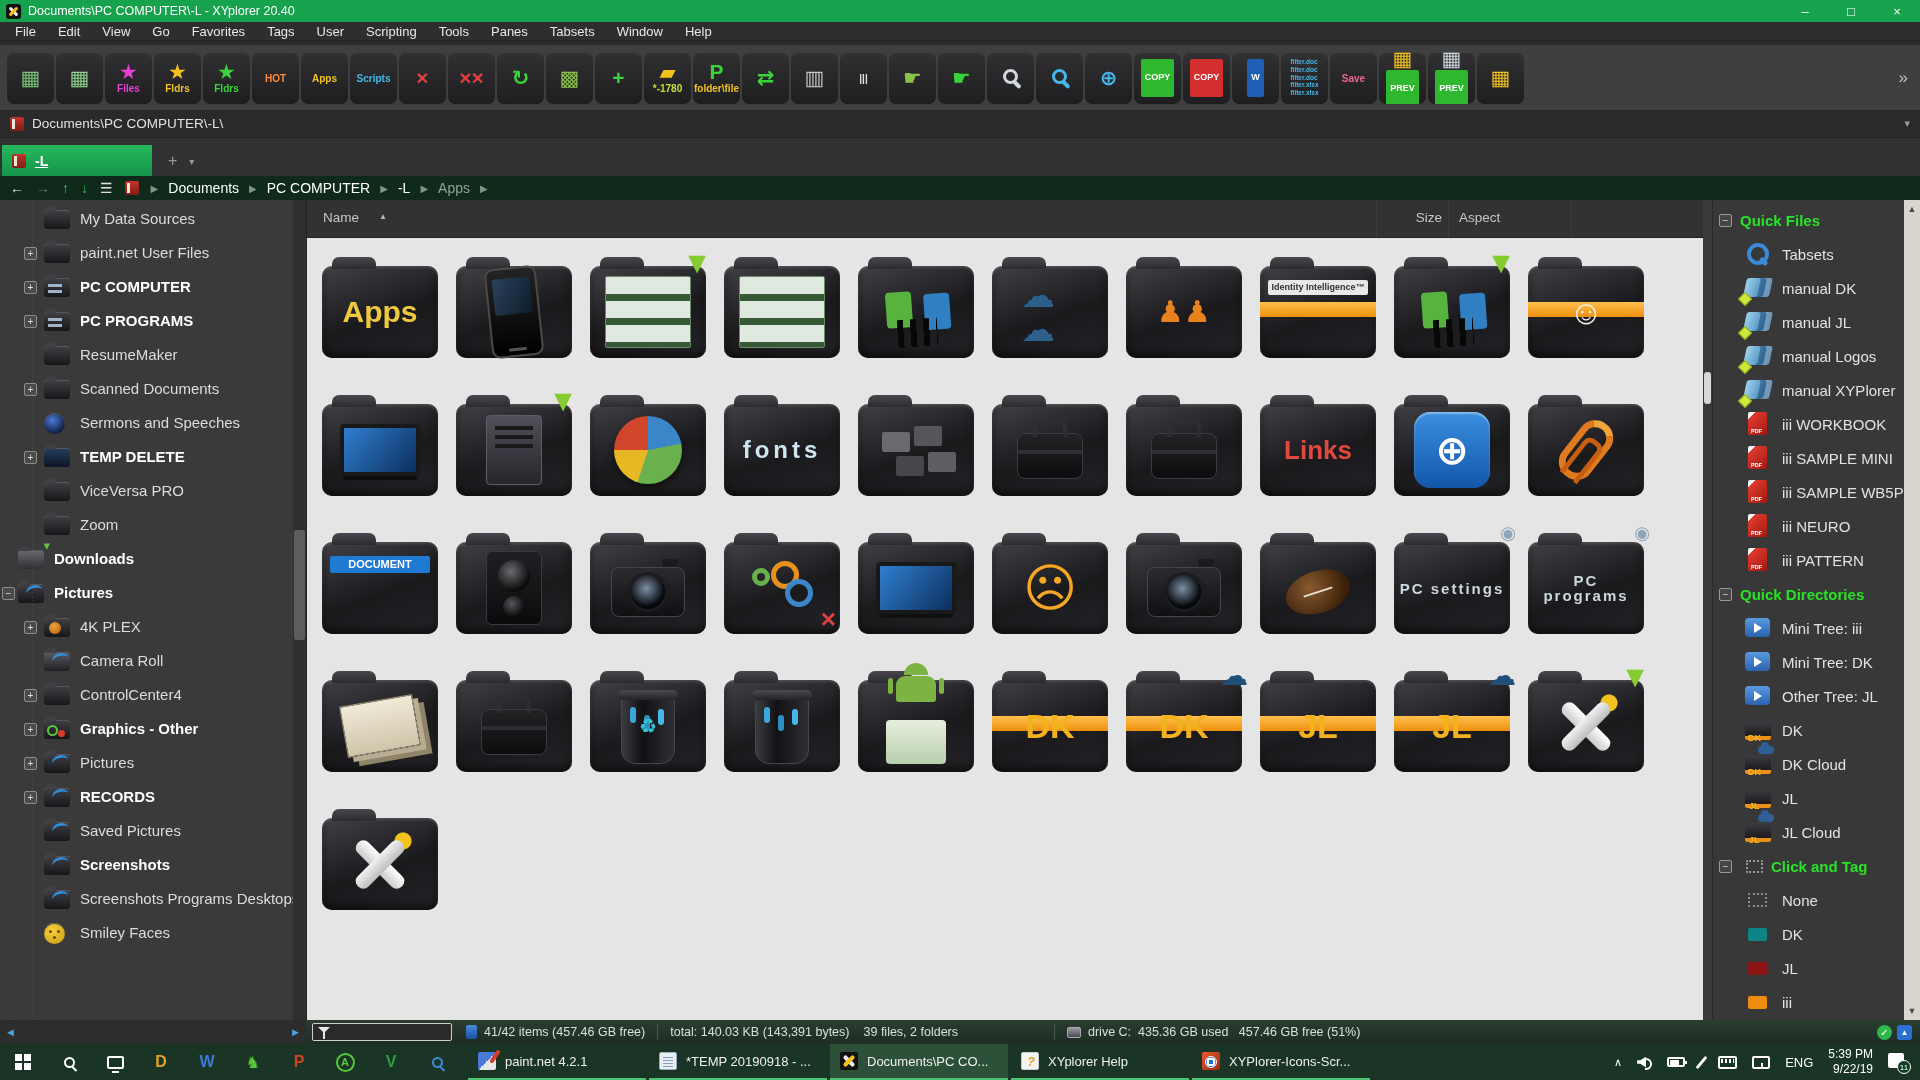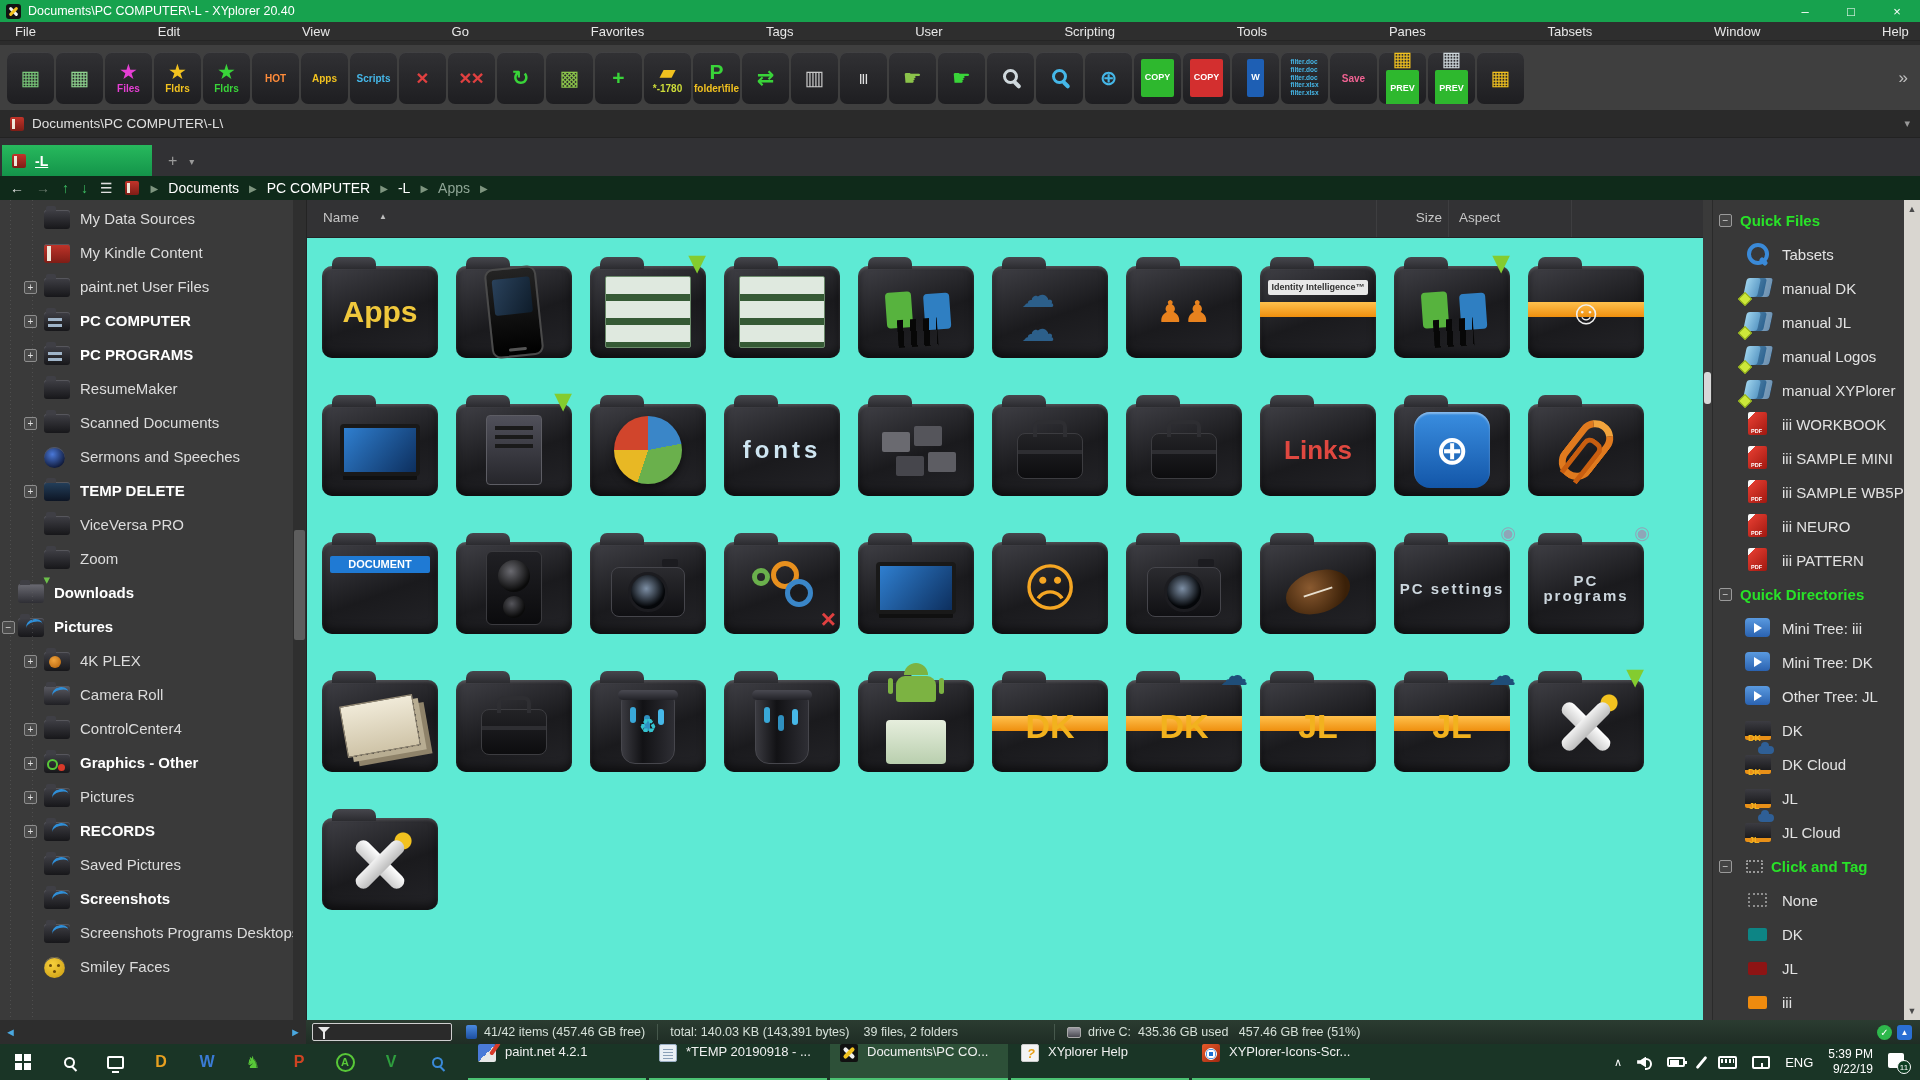--- a/index.html
+++ b/index.html
@@ -10,21 +10,21 @@
 #titlebar{position:absolute;top:0;left:0;right:0;height:22px;background:#17a24e;display:flex;align-items:center;padding-left:6px;gap:7px;}
 .appico{width:15px;height:15px;background:#121212;border-radius:3px;position:relative;flex:none;}
 .appico::before,.appico::after{content:"";position:absolute;left:2px;top:6px;width:11px;height:3px;border-radius:2px;}
 .appico::before{background:#f0f0f0;transform:rotate(45deg);}
 .appico::after{background:#f2c21f;transform:rotate(-45deg);}
 #title-text{font-size:12.5px;color:#fff;}
 .winbtns{margin-left:auto;display:flex;height:100%;}
 .winbtn{width:46px;height:100%;display:flex;align-items:center;justify-content:center;color:#fff;font-size:13px;}
 
 
-#menubar{position:absolute;top:22px;left:0;right:0;height:19px;background:#2e2e2e;border-bottom:1px solid #252525;display:flex;align-items:center;padding-left:4px;justify-content:space-between;}
+#menubar{position:absolute;top:22px;left:0;right:0;height:19px;background:#2e2e2e;border-bottom:1px solid #252525;display:flex;align-items:center;padding-left:4px;}
 .menu-item{padding:0 11px;font-size:13px;color:#e8e8e8;}
 
 
 #toolbar{position:absolute;top:45px;left:0;right:0;height:65px;background:#3f3f3f;display:flex;align-items:center;padding-left:7px;gap:2px;}
 .tbtn{width:47px;height:52px;background:linear-gradient(#313134,#1e1e21);border-radius:7px;display:flex;flex-direction:column;align-items:center;justify-content:center;overflow:hidden;flex:none;box-shadow:inset 0 1px 0 rgba(255,255,255,.08);}
 .tbtn .tg{font-size:21px;line-height:1;font-weight:bold;}
 .tbtn .tt{font-size:10px;font-weight:bold;line-height:1.1;margin-top:1px;}
 .tbtn .tt.chip{padding:14px 4px;border-radius:2px;font-size:9px;}
 .tbtn .tt2{font-size:6.5px;line-height:1.2;white-space:pre-line;font-weight:bold;}
 .tmagic{width:15px;height:15px;border:3px solid var(--mc,#ccc);border-radius:50%;position:relative;margin-bottom:3px;}
@@ -78,21 +78,21 @@
 .tic-smile{width:21px;height:21px;top:6px;border-radius:50%;background:radial-gradient(circle at 40% 35%,#f8d03c,#c89a10);}
 .tic-smile::before{display:none;}
 .tic-smile::after{content:"";position:absolute;left:5px;top:7px;width:3px;height:3px;border-radius:50%;background:#6a4a08;box-shadow:8px 0 0 #6a4a08,4px 6px 0 #6a4a08;}
 .tic-pcset::after{content:"";position:absolute;left:4px;top:6px;width:14px;height:3px;background:#9fb4c8;box-shadow:0 6px 0 #9fb4c8;}
 #tree-vscroll{position:absolute;top:200px;left:293px;width:13px;height:820px;background:#2f2f2f;}
 #tree-vthumb{position:absolute;left:1px;width:11px;top:330px;height:110px;background:#5d5d5d;border-radius:2px;}
 #tree-hscroll{position:absolute;top:1020px;left:0;width:306px;height:24px;background:#2d2d2d;display:flex;align-items:center;justify-content:space-between;padding:0 5px;}
 .hs-arrow{color:#4aa8e0;font-size:11px;}
 
 
-#main{position:absolute;top:200px;left:306px;right:208px;height:820px;background:#5eead4;border-left:1px solid #242424;}
+#main{position:absolute;top:200px;left:306px;right:208px;height:820px;background:#e5e5e5;border-left:1px solid #242424;}
 #colheaders{position:relative;height:38px;background:#323234;border-bottom:1px solid #242426;color:#c6c6c6;font-size:13.5px;}
 #col-name{position:absolute;left:16px;top:10px;}
 #col-sort{position:absolute;left:72px;top:12px;font-size:8px;color:#bdbdbd;}
 #col-size{position:absolute;left:1075px;width:60px;top:10px;text-align:right;}
 #col-aspect{position:absolute;left:1152px;top:10px;}
 .colsep{position:absolute;top:0;bottom:0;width:1px;background:#3e3e40;}
 #grid{position:absolute;top:44px;left:6px;display:grid;grid-template-columns:repeat(10,134px);grid-auto-rows:138px;}
 .tile{position:relative;width:134px;height:138px;}
 .foldr{position:absolute;left:9px;top:22px;width:116px;height:92px;background:linear-gradient(160deg,#404046,#1a1a1d 55%,#242428);border-radius:10px;box-shadow:inset 0 2px 3px rgba(255,255,255,.15),inset 0 -5px 9px rgba(0,0,0,.55);}
 .foldr::before{content:"";position:absolute;top:-9px;left:10px;width:44px;height:12px;background:linear-gradient(#47474d,#2b2b2f);border-radius:7px 7px 0 0;}
@@ -195,21 +195,21 @@
 .winlogo{width:16px;height:16px;position:relative;}
 .winlogo::before{content:"";position:absolute;left:0;top:0;width:7px;height:7px;background:#fff;box-shadow:9px 0 0 #fff,0 9px 0 #fff,9px 9px 0 #fff;}
 .tk-mag{width:11px;height:11px;border:2px solid #fff;border-radius:50%;position:relative;}
 .tk-mag::after{content:"";position:absolute;width:2px;height:7px;background:#fff;bottom:-6px;right:-2px;transform:rotate(-45deg);}
 .tk-mag.blue{border-color:#3a8ad8;}
 .tk-mag.blue::after{background:#3a8ad8;}
 .tview{width:17px;height:13px;border:2px solid #fff;border-radius:2px;position:relative;}
 .tview::after{content:"";position:absolute;left:3px;bottom:-6px;width:7px;height:2px;background:#fff;}
 .tk-letter{font-size:16px;font-weight:bold;}
 .tk-ring{width:19px;height:19px;border:2px solid #58c838;border-radius:50%;color:#58c838;font-size:11px;font-weight:bold;text-align:center;line-height:15px;}
-.tk-btn{width:178px;height:36px;display:flex;gap:9px;padding:0 10px;font-size:13px;color:#f0f0f0;border-bottom:2px solid #4cc273;margin-right:3px;flex:none;overflow:hidden;white-space:nowrap;}
+.tk-btn{width:178px;height:36px;display:flex;align-items:center;gap:9px;padding:0 10px;font-size:13px;color:#f0f0f0;border-bottom:2px solid #4cc273;margin-right:3px;flex:none;overflow:hidden;white-space:nowrap;}
 .tk-btn.active{background:#2d5038;}
 .bico{width:18px;height:18px;position:relative;border-radius:2px;flex:none;}
 .bico-paint{background:linear-gradient(135deg,#4a7ad8 50%,#e8e8e8 50%);}
 .bico-paint::after{content:"";position:absolute;right:-1px;top:-3px;width:4px;height:15px;background:#d83a2a;transform:rotate(35deg);border-radius:2px;}
 .bico-note{background:#e8eef4;border:1px solid #9aafc4;}
 .bico-note::after{content:"";position:absolute;left:3px;right:3px;top:4px;height:10px;background:repeating-linear-gradient(#8aa0b8 0 1px,transparent 1px 3px);}
 .bico-xy{background:#111;}
 .bico-xy::before,.bico-xy::after{content:"";position:absolute;left:2px;top:7px;width:14px;height:4px;border-radius:2px;}
 .bico-xy::before{background:#eee;transform:rotate(45deg);}
 .bico-xy::after{background:#f2c21f;transform:rotate(-45deg);}
@@ -407,24 +407,20 @@
       <span class="crumb-sep">▶</span>
     </div>
 </div>
 
 <div id="tree">
     <div class="trow">
       <span class="tic tic-folder" style="left: 44px;"></span>
       <span class="tlabel" style="left: 80px;">My Data Sources</span>
     </div>
     <div class="trow">
-      <span class="tic tic-book" style="left: 44px;"></span>
-      <span class="tlabel" style="left: 80px;">My Kindle Content</span>
-    </div>
-    <div class="trow">
       <span class="exp" style="left: 24px;">+</span>
       <span class="tic tic-folder" style="left: 44px;"></span>
       <span class="tlabel" style="left: 80px;">paint.net User Files</span>
     </div>
     <div class="trow bold">
       <span class="exp" style="left: 24px;">+</span>
       <span class="tic tic-pcset" style="left: 44px;"></span>
       <span class="tlabel" style="left: 80px;">PC COMPUTER</span>
     </div>
     <div class="trow bold">

